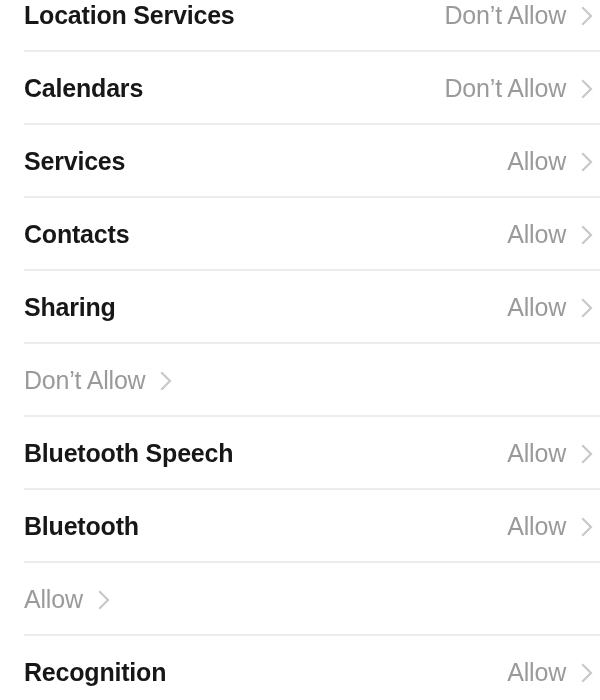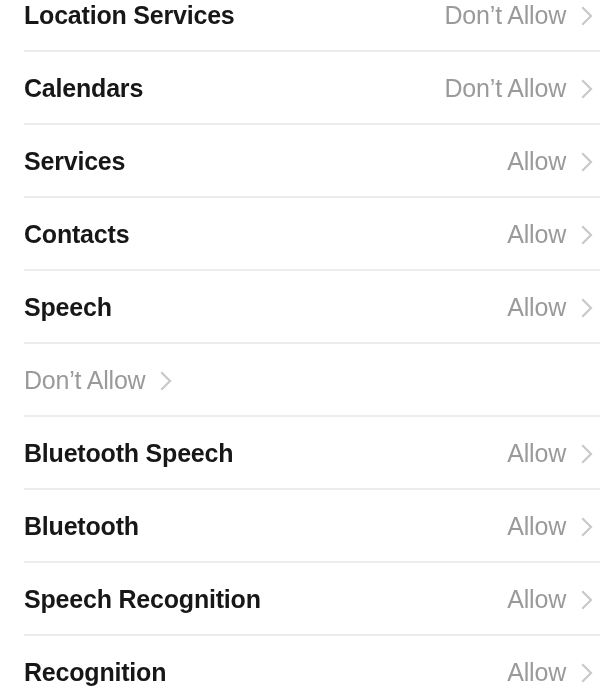--- a/index.html
+++ b/index.html
@@ -126,21 +126,21 @@
     <span class="row-right">
       <span class="row-value">Allow</span>
       <span class="chevron-icon">
         <svg viewBox="0 0 14 22" xmlns="http://www.w3.org/2000/svg" aria-hidden="true">
           <polyline points="3,3 11,11 3,19" fill="none" stroke="#c9c9c9" stroke-width="2.2" stroke-linecap="square" stroke-linejoin="miter"></polyline>
         </svg>
       </span>
     </span>
   </div>
     <div class="row">
-    <span class="row-label">Speech</span>
+    <span class="row-label">Sharing</span>
     <span class="row-right">
       <span class="row-value">Allow</span>
       <span class="chevron-icon">
         <svg viewBox="0 0 14 22" xmlns="http://www.w3.org/2000/svg" aria-hidden="true">
           <polyline points="3,3 11,11 3,19" fill="none" stroke="#c9c9c9" stroke-width="2.2" stroke-linecap="square" stroke-linejoin="miter"></polyline>
         </svg>
       </span>
     </span>
   </div>
     <div class="row">
@@ -169,21 +169,20 @@
     <span class="row-right">
       <span class="row-value">Allow</span>
       <span class="chevron-icon">
         <svg viewBox="0 0 14 22" xmlns="http://www.w3.org/2000/svg" aria-hidden="true">
           <polyline points="3,3 11,11 3,19" fill="none" stroke="#c9c9c9" stroke-width="2.2" stroke-linecap="square" stroke-linejoin="miter"></polyline>
         </svg>
       </span>
     </span>
   </div>
     <div class="row">
-    <span class="row-label">Speech Recognition</span>
     <span class="row-right">
       <span class="row-value">Allow</span>
       <span class="chevron-icon">
         <svg viewBox="0 0 14 22" xmlns="http://www.w3.org/2000/svg" aria-hidden="true">
           <polyline points="3,3 11,11 3,19" fill="none" stroke="#c9c9c9" stroke-width="2.2" stroke-linecap="square" stroke-linejoin="miter"></polyline>
         </svg>
       </span>
     </span>
   </div>
     <div class="row">

